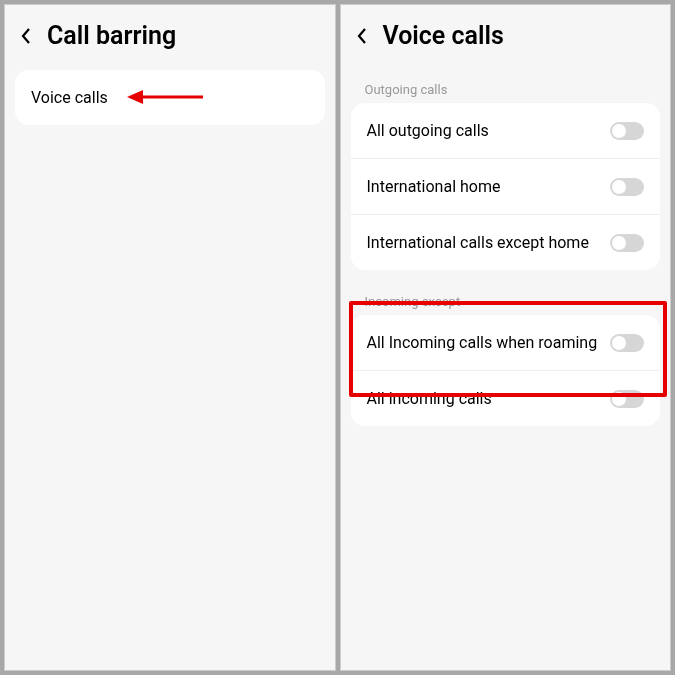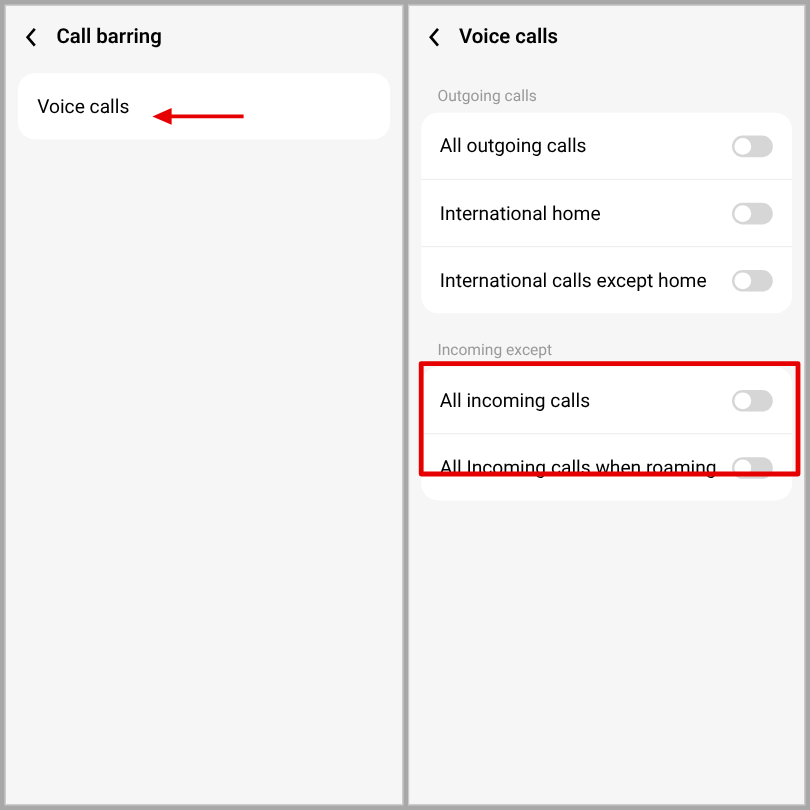--- a/index.html
+++ b/index.html
@@ -1,21 +1,21 @@
 <!DOCTYPE html>
 <html><head>
   <meta charset="utf-8">
   <style>
     * { margin: 0; padding: 0; box-sizing: border-box; font-family: -apple-system, BlinkMacSystemFont, "Segoe UI", Roboto, sans-serif; }
     body { background: #a8a8a8; width: 675px; height: 675px; display: flex; padding: 4px; gap: 4px; }
     .screen { flex: 1; background: #f6f6f6; display: flex; flex-direction: column; border: 1px solid #ccc; position: relative; }
     .header { display: flex; align-items: center; padding: 16px 14px 14px 14px; gap: 14px; }
     .back-icon { width: 14px; height: 14px; display: flex; align-items: center; justify-content: center; }
     .back-icon svg { stroke: #000; stroke-width: 2.2; fill: none; }
-    .header-title { font-size: 17px; font-weight: 600; color: #000; }
+    .header-title { font-size: 25px; font-weight: 600; color: #000; }
     .card { background: #fff; margin: 6px 10px; border-radius: 14px; overflow: hidden; }
     .list-item { padding: 18px 16px; font-size: 16px; color: #000; border-bottom: 1px solid #eee; position: relative; display: flex; align-items: center; justify-content: space-between; }
     .list-item:last-child { border-bottom: none; }
     .section-label { font-size: 13px; color: #999; padding: 18px 24px 6px 24px; font-weight: 400; }
     .toggle { width: 34px; height: 18px; background: #d6d6d6; border-radius: 10px; position: relative; flex-shrink: 0; }
     .toggle::after { content: ""; position: absolute; left: 2px; top: 2px; width: 14px; height: 14px; background: #fff; border-radius: 50%; }
     .arrow-annotation { position: absolute; left: 120px; top: 82px; width: 80px; height: 20px; pointer-events: none; }
     .arrow-annotation svg { fill: #e60000; stroke: #e60000; }
     .highlight-box { position: absolute; border: 4px solid #e60000; border-radius: 2px; pointer-events: none; }
     .list-item-label { flex: 1; }
@@ -67,22 +67,22 @@
     </div>
     <div class="list-item">
       <span class="list-item-label">International calls except home</span>
       <span class="toggle"></span>
     </div>
   </div>
 
   <div class="section-label">Incoming except</div>
   <div class="card" style="margin-top:0; position:relative;">
     <div class="list-item">
-      <span class="list-item-label">All incoming calls</span>
+      <span class="list-item-label">All Incoming calls when roaming</span>
       <span class="toggle"></span>
     </div>
     <div class="list-item">
-      <span class="list-item-label">All Incoming calls when roaming</span>
+      <span class="list-item-label">All incoming calls</span>
       <span class="toggle"></span>
     </div>
   </div>
   <div class="highlight-box" style="left:8px; top:296px; width:318px; height:96px;"></div>
 </div>
 
 </body></html>

